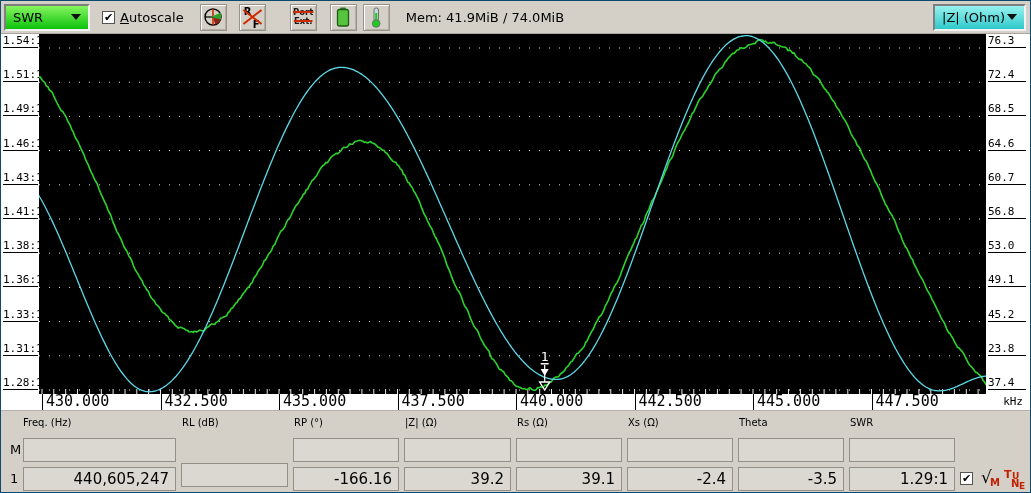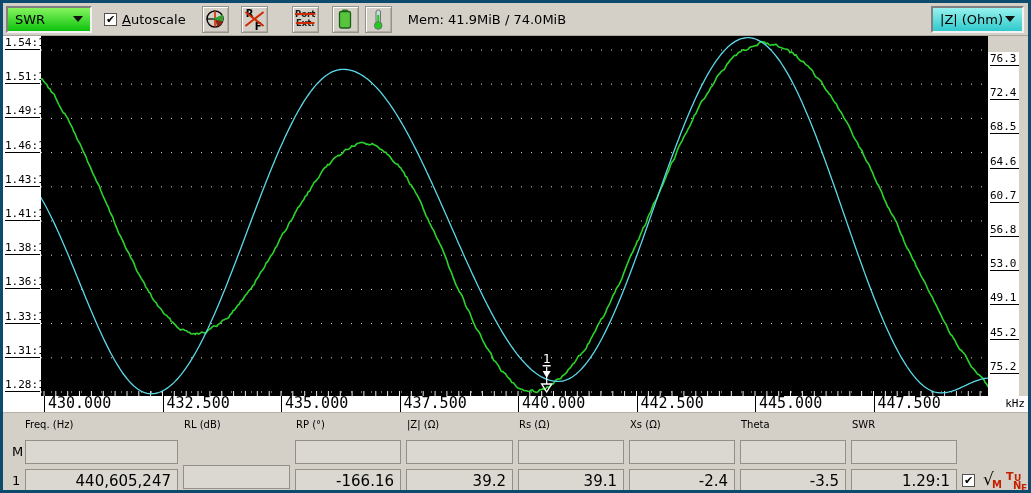--- a/index.html
+++ b/index.html
@@ -1,17 +1,17 @@
 <!DOCTYPE html>
 <html><head>
 <meta charset="utf-8">
 <style>
   html,body{margin:0;padding:0;background:#6f6f6f;font-family:"DejaVu Sans","Liberation Sans",sans-serif;}
   .window{position:relative;width:1031px;height:493px;background:#d4d0c8;overflow:hidden;
-          border:3px solid #0c4a6e;box-sizing:border-box;}
+          border:1px solid #0c4a6e;box-sizing:border-box;}
 
   
   .toolbar{position:absolute;left:0;top:0;width:100%;height:33px;background:#d4d0c8;
            border-bottom:1px solid #aaa69e;display:flex;align-items:center;box-sizing:border-box;padding:0 3px;}
   .select{height:27px;display:flex;align-items:center;justify-content:space-between;padding:0 7px;
           border:2px solid;border-color:#7f7f7f #f2f2f2 #f2f2f2 #7f7f7f;font-size:13px;color:#000;box-sizing:border-box;}
   .select .arrow{width:0;height:0;border-left:5px solid transparent;border-right:5px solid transparent;border-top:6px solid #101010;}
   .select.green{width:86px;background:linear-gradient(#86f55f,#0cc20c);}
   .select.cyan{width:93px;background:linear-gradient(#97f2ee,#2fc9cc);margin-left:auto;margin-right:1px;}
   .chkwrap{display:flex;align-items:center;margin-left:12px;gap:5px;}
@@ -29,21 +29,21 @@
   .rficon .r{position:absolute;left:2px;top:-1px;font-size:10px;font-weight:bold;color:#000;}
   .rficon .f{position:absolute;right:3px;bottom:-2px;font-size:10px;font-weight:bold;color:#000;}
   .rficon .x1,.rficon .x2{position:absolute;left:-1px;top:9px;width:23px;height:2px;background:#cf2a00;}
   .rficon .x1{transform:rotate(38deg);} .rficon .x2{transform:rotate(-38deg);}
   .pxicon{display:flex;flex-direction:column;align-items:center;line-height:9px;}
   .pxicon span{font-size:8.5px;font-weight:bold;color:#1a1a1a;text-decoration:line-through;text-decoration-color:#cf2a00;text-decoration-thickness:2px;}
 
   
   .chart{position:absolute;left:0;top:33px;width:1031px;height:360px;}
   #axis-left{position:absolute;left:0;top:0;width:38px;height:360px;background:#ffffff;overflow:hidden;}
-  #axis-right{position:absolute;left:985px;top:16px;width:31px;height:360px;background:#ffffff;overflow:hidden;text-decoration:underline;}
+  #axis-right{position:absolute;left:985px;top:0;width:46px;height:360px;background:#ffffff;overflow:hidden;text-decoration:underline;}
   #plot-wrap{position:absolute;left:38px;top:0;width:947px;height:360px;background:#000;}
   #plot-svg{display:block;width:947px;height:360px;}
   .ylab{position:absolute;left:2px;width:35px;height:13px;line-height:13px;
         font-family:"DejaVu Sans Mono","Liberation Mono",monospace;font-size:11px;color:#000;border-bottom:1px solid #000;}
   #axis-right .ylab{width:38px;}
   .xstrip{position:absolute;left:0;top:393px;width:1031px;height:17px;background:#ffffff;
           border-bottom:1px solid #b6b2aa;box-sizing:border-box;overflow:hidden;}
   .xlab{position:absolute;top:0;height:16px;line-height:15px;border-left:1px solid #000;padding-left:3px;
         font-family:"DejaVu Sans Mono","Liberation Mono",monospace;font-size:15px;color:#000;}
   .xunit{position:absolute;right:9px;top:1px;font-family:"DejaVu Sans Mono","Liberation Mono",monospace;font-size:11px;color:#000;}
@@ -254,21 +254,21 @@
     <div id="axis-right">
         <div class="ylab" style="top: 0px;">76.3</div>
         <div class="ylab" style="top: 34.2px;">72.4</div>
         <div class="ylab" style="top: 68.4px;">68.5</div>
         <div class="ylab" style="top: 102.6px;">64.6</div>
         <div class="ylab" style="top: 136.8px;">60.7</div>
         <div class="ylab" style="top: 171px;">56.8</div>
         <div class="ylab" style="top: 205.2px;">53.0</div>
         <div class="ylab" style="top: 239.4px;">49.1</div>
         <div class="ylab" style="top: 273.6px;">45.2</div>
-        <div class="ylab" style="top: 307.8px;">75.2</div>
+        <div class="ylab" style="top: 307.8px;">23.8</div>
         <div class="ylab" style="top: 342px;">37.4</div>
       </div>
   </div>
   <div class="xstrip" id="axis-x">
       <div class="xlab" style="left: 41px;">430.000</div>
       <div class="xlab" style="left: 159.5px;">432.500</div>
       <div class="xlab" style="left: 278px;">435.000</div>
       <div class="xlab" style="left: 396.5px;">437.500</div>
       <div class="xlab" style="left: 515px;">440.000</div>
       <div class="xlab" style="left: 633.5px;">442.500</div>

